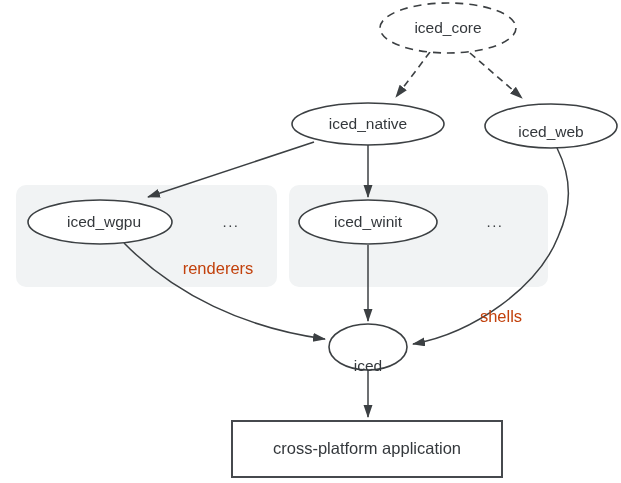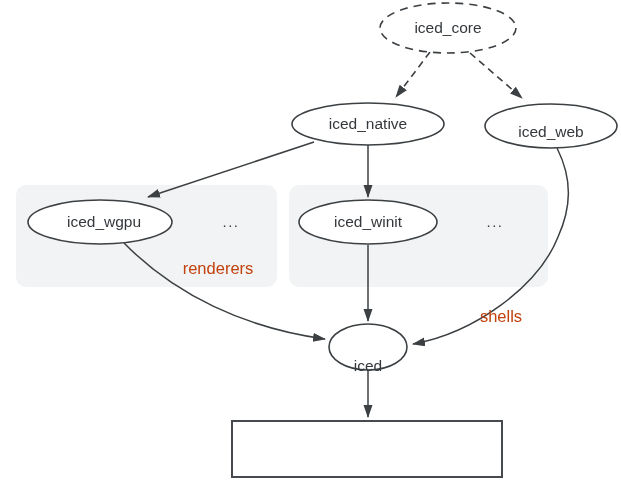--- a/index.html
+++ b/index.html
@@ -62,14 +62,15 @@
   <div class="lbl group" style="left:218px;top:268px;">renderers</div>
 
   <div class="lbl" style="left:368px;top:222px;text-align:right;">iced_winit</div>
 
   <div class="lbl dots" style="left:495px;top:221px;">...</div>
 
   <div class="lbl group" style="left:501px;top:268px;margin-top:48px;">shells</div>
 
   <div class="lbl" style="left:368px;top:366px;">iced</div>
 
+  <div class="lbl app" style="left:367px;top:448px;">cross-platform application</div>
 
 </div>
 
 </body></html>

